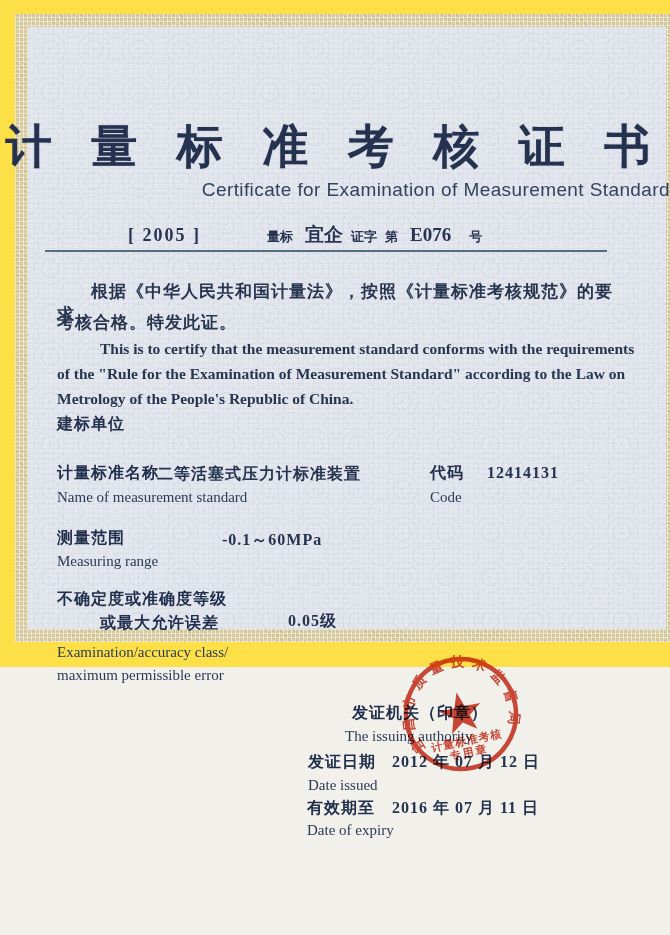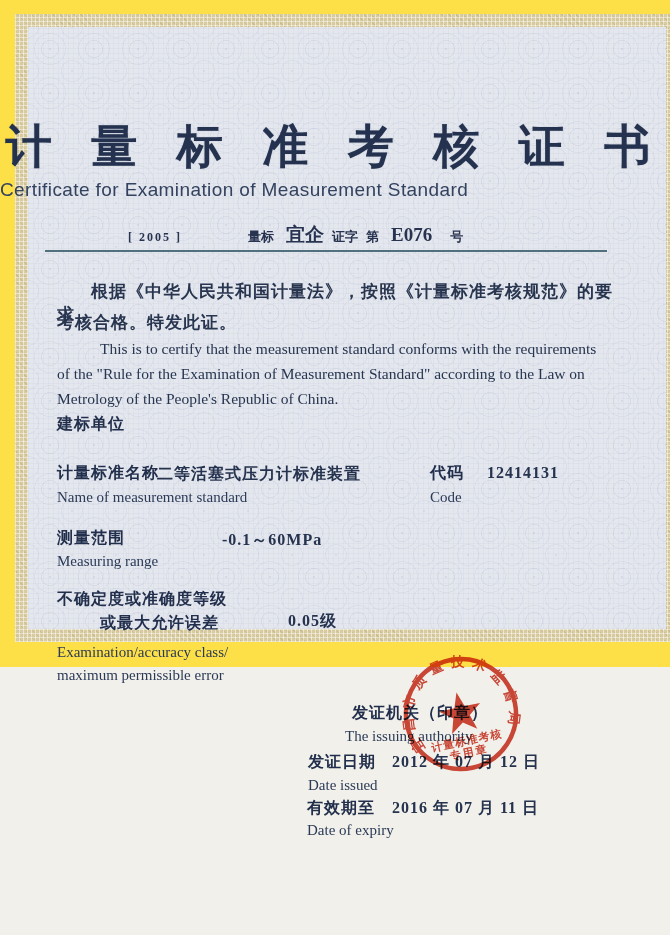--- a/index.html
+++ b/index.html
@@ -32,39 +32,39 @@
     background-size:44px 44px,44px 44px,auto,auto;
     background-position:0 0,22px 22px,0 0,0 0;
   }
   .abs{position:absolute;}
   .title-cn{
     left:0;top:116px;width:670px;text-align:center;
     font-size:46px;font-weight:bold;letter-spacing:14px;
     color:#24324f;text-shadow:0 0 1px rgba(36,50,79,.4);
   }
   .title-en{
-    left:0;top:179px;width:670px;text-align:left;
+    left:0;top:179px;width:670px;text-align:right;
     font-size:19px;color:#33425f;
     font-family:"Liberation Sans","DejaVu Sans",sans-serif;
     letter-spacing:.4px;
   }
   .numline{
     left:128px;top:222px;display:flex;align-items:baseline;
     color:#27334f;
   }
-  .numline .yr{font-weight:bold;font-size:12px;letter-spacing:2px;}
+  .numline .yr{font-weight:bold;font-size:18px;letter-spacing:2px;}
   .numline .sm{font-size:13px;font-weight:600;}
   .numline .lg{font-size:19px;font-weight:bold;}
   .rule{
     left:45px;top:250px;width:562px;height:2px;background:#51707e;
   }
   .cn-par{font-size:17px;font-weight:600;color:#28354f;letter-spacing:1px;}
   .cn-line1{left:57px;top:280px;width:560px;text-indent:2em;}
   .cn-line2{left:57px;top:311px;width:560px;}
-  .en-par{font-size:15.5px;color:#27354f;}
+  .en-par{font-size:15.5px;color:#27354f;font-weight:bold;}
   .en-line1{left:100px;top:340px;}
   .en-line2{left:57px;top:365px;}
   .en-line3{left:57px;top:390px;}
   .cjk-label{font-size:16px;font-weight:700;color:#222f4c;letter-spacing:1px;}
   .cjk-value{font-size:16px;font-weight:600;color:#26334f;letter-spacing:1px;}
   .en-label{font-size:15px;color:#2b3a57;}
   .seal-wrap{left:396px;top:649px;width:130px;height:130px;mix-blend-mode:multiply;opacity:.92;}
   .seal-wrap svg{display:block;}
 </style>
 </head>

